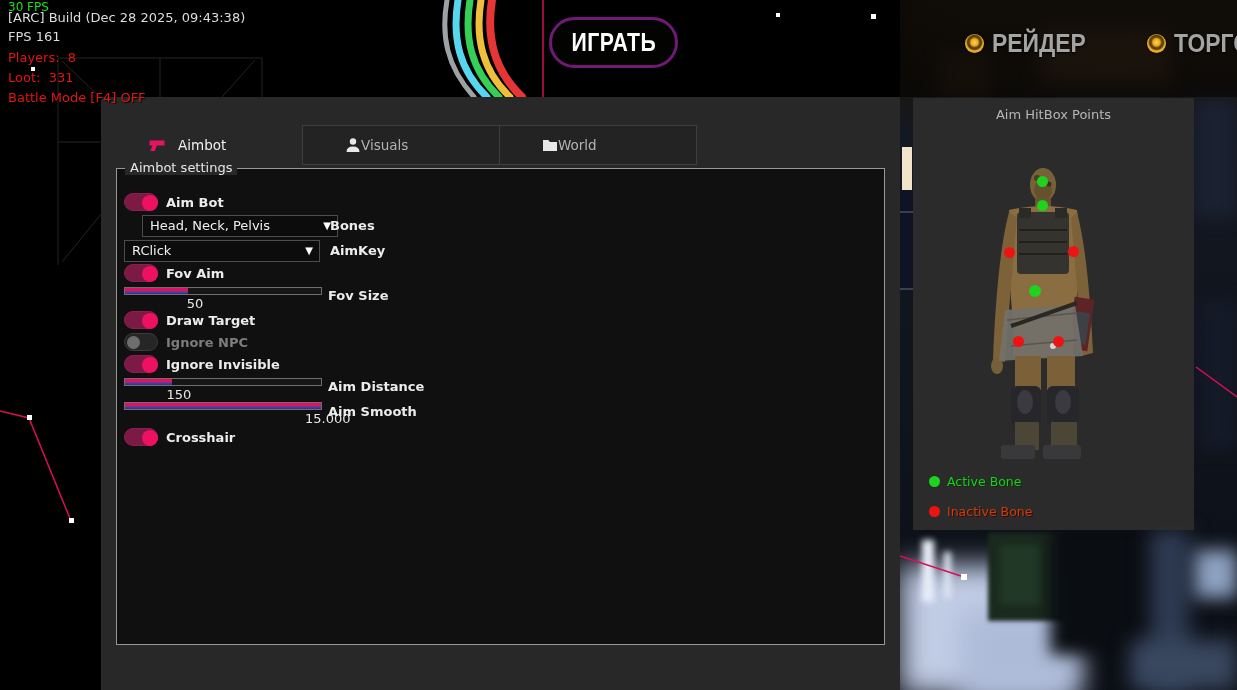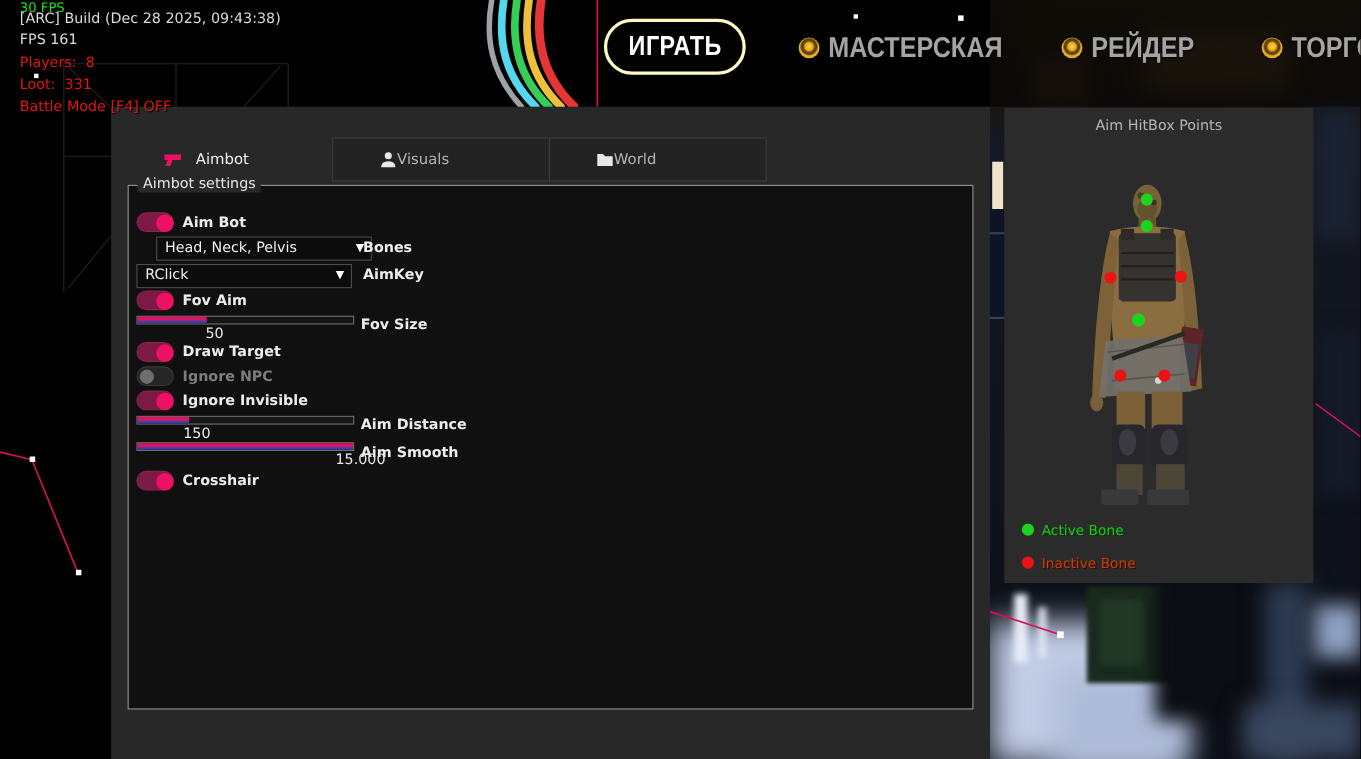--- a/index.html
+++ b/index.html
@@ -10,29 +10,29 @@
   
   #scene-right{position:absolute;left:900px;top:0;width:337px;height:690px;overflow:hidden;z-index:1;
     background:linear-gradient(180deg,#221a11 0px,#1b150e 80px,#141822 130px,#10141d 55%,#0b0e15 100%);}
   .blob{position:absolute;}
   #topbar{position:absolute;left:0;top:0;width:1237px;height:97px;z-index:3;
     background:linear-gradient(to right,#000 0%,#000 60%,rgba(0,0,0,.55) 75%,rgba(0,0,0,.5) 100%);}
   #fx{position:absolute;left:0;top:0;z-index:4;pointer-events:none;}
   .wsq{position:absolute;background:#fff;z-index:4;}
 
   
-  #hud{position:absolute;left:18px;top:0;z-index:7;font-size:13px;white-space:pre;}
+  #hud{position:absolute;left:8px;top:0;z-index:7;font-size:13px;white-space:pre;}
   .hud-line{position:absolute;left:0;white-space:pre;text-shadow:1px 1px 1px #000;}
   .hud-green{color:#17e017;font-size:12px;}
   .hud-white{color:#dcdcdc;}
   .hud-red{color:#e41414;}
 
   
   #play-btn{position:absolute;left:549px;top:17px;width:129px;height:51px;z-index:5;
-    border:3px solid #fef9c3;border-radius:27px;background:rgba(12,10,6,.25);
+    border:3px solid #701a75;border-radius:27px;background:rgba(12,10,6,.25);
     display:flex;align-items:center;justify-content:center;cursor:pointer;}
   #play-btn span{color:#fff;font-family:"Liberation Sans",sans-serif;font-weight:bold;font-size:25px;
     letter-spacing:.5px;transform:scaleX(.85);}
   .menu-item{position:absolute;top:29px;height:28px;display:flex;align-items:center;z-index:5;cursor:pointer;}
   .menu-item .coin{width:19px;height:19px;border-radius:50%;margin-right:8px;
     background:radial-gradient(circle at 50% 44%,#ffd84d 0%,#eaa41c 26%,#6b4d0c 36%,#543c0a 48%,#edb031 60%,#d9971b 82%,#8a5f0e 100%);
     box-shadow:0 0 2px #000;}
   .menu-item .mlabel{color:#a4a4a4;font-family:"Liberation Sans",sans-serif;font-weight:bold;font-size:26px;
     white-space:nowrap;transform:scaleX(.88);transform-origin:left center;text-shadow:0 1px 2px #000;}
 
@@ -141,24 +141,20 @@
     <div class="hud-line hud-green" style="top:0px;">30 FPS</div>
     <div class="hud-line hud-white" style="top:10px;">[ARC] Build (Dec 28 2025, 09:43:38)</div>
     <div class="hud-line hud-white" style="top:29px;">FPS 161</div>
     <div class="hud-line hud-red" style="top:50px;">Players:  8</div>
     <div class="hud-line hud-red" style="top:70px;">Loot:  331</div>
     <div class="hud-line hud-red" style="top:90px;">Battle Mode [F4] OFF</div>
   </div>
 
   <div id="play-btn">
     <span>ИГРАТЬ</span>
-  </div>
-  <div class="menu-item" style="left:726px;">
-    <div class="coin"></div>
-    <span class="mlabel">МАСТЕРСКАЯ</span>
   </div>
   <div class="menu-item" style="left:965px;">
     <div class="coin"></div>
     <span class="mlabel">РЕЙДЕР</span>
   </div>
   <div class="menu-item" style="left:1147px;">
     <div class="coin"></div>
     <span class="mlabel">ТОРГО</span>
   </div>
 

